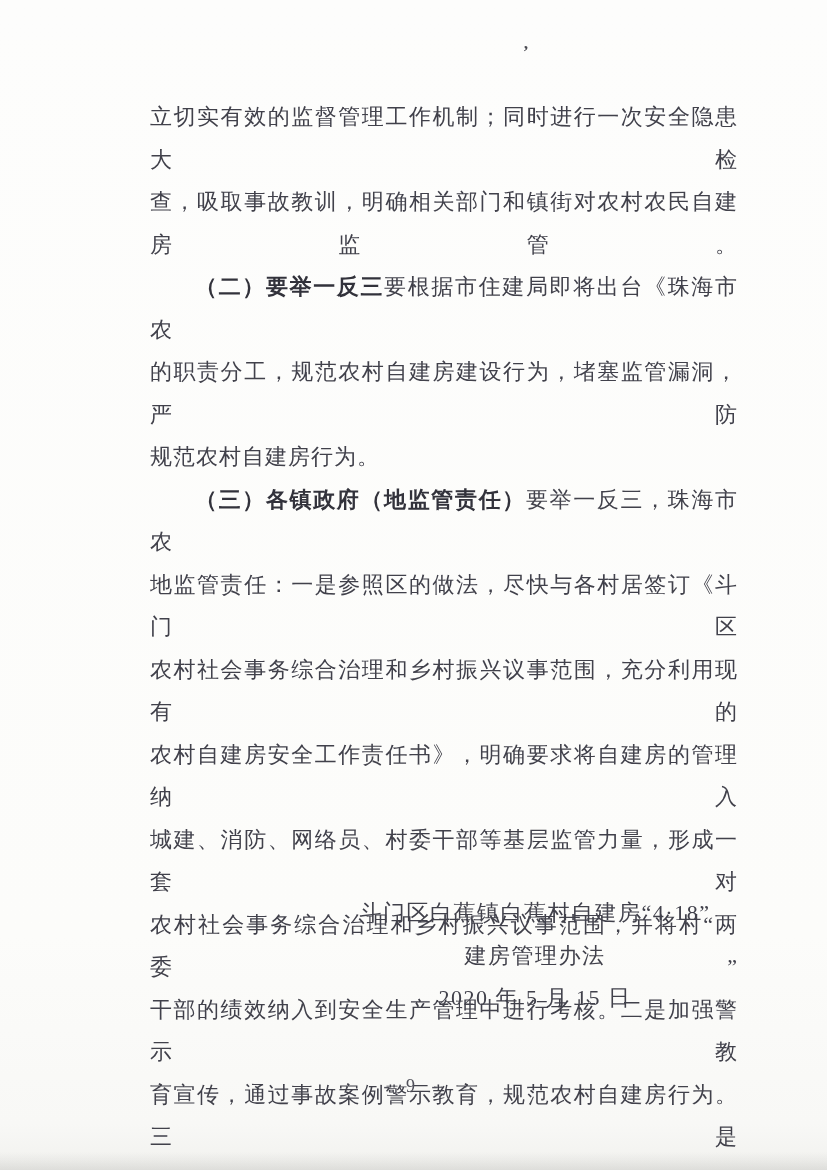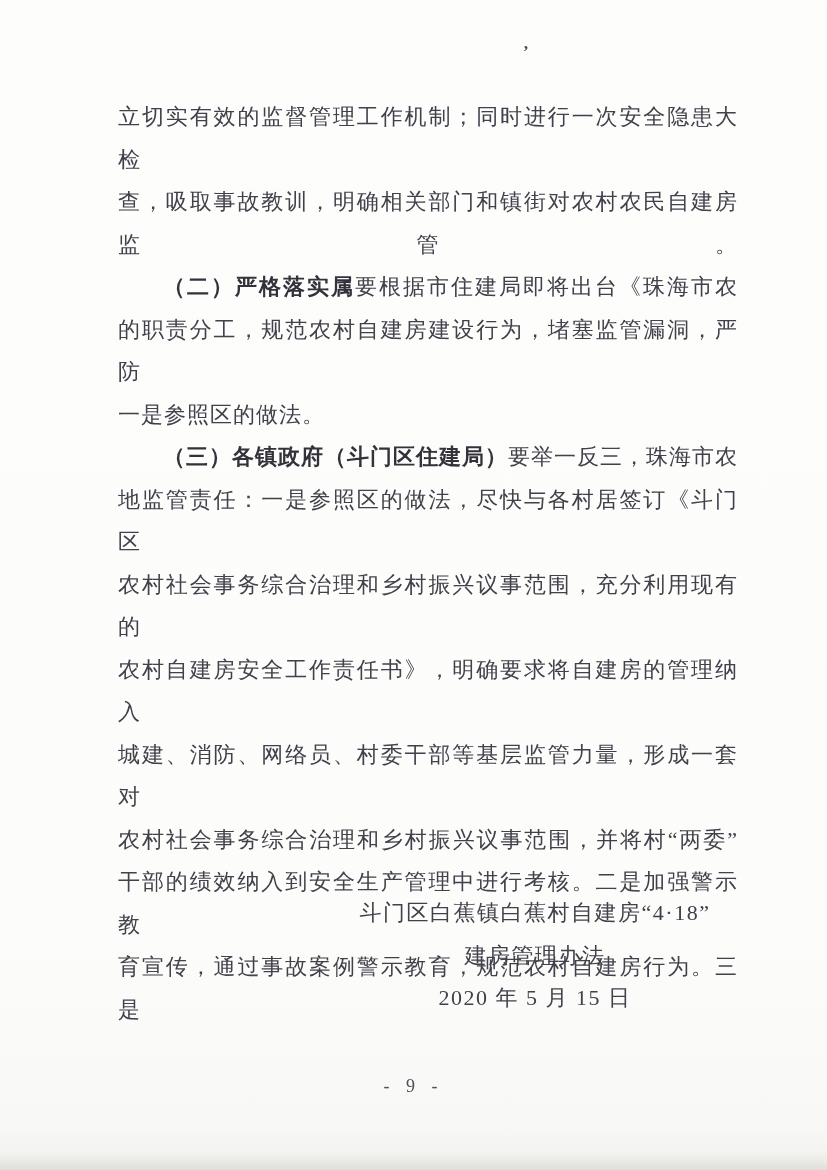--- a/index.html
+++ b/index.html
@@ -22,20 +22,21 @@
     left: 118px;
     top: 96px;
     width: 620px;
     font-size: 22px;
     line-height: 42.5px;
     letter-spacing: 1px;
   }
   .line {
     text-align: justify;
     text-align-last: justify;
+    margin-left: 32px;
   }
   .line.partial {
     text-align-last: left;
   }
   .line.indent {
     text-indent: 45px;
   }
   .seg { font-weight: normal; }
   .seg.bold {
     font-weight: bold;
@@ -82,24 +83,24 @@
 </head>
 <body>
 
 <div class="paper">
 
   <span class="stray-mark">’</span>
 
   <main class="doc-body" id="body-lines">
       <div class="line"><span class="seg">立切实有效的监督管理工作机制；同时进行一次安全隐患大检</span></div>
       <div class="line"><span class="seg">查，吸取事故教训，明确相关部门和镇街对农村农民自建房监管。</span></div>
-      <div class="line indent"><span class="seg bold">（二）严格落实属</span><span class="seg">要根据市住建局即将出台《珠海市农</span></div>
+      <div class="line indent"><span class="seg bold">（二）要举一反三</span><span class="seg">要根据市住建局即将出台《珠海市农</span></div>
       <div class="line"><span class="seg">的职责分工，规范农村自建房建设行为，堵塞监管漏洞，严防</span></div>
-      <div class="line partial"><span class="seg">一是参照区的做法。</span></div>
-      <div class="line indent"><span class="seg bold">（三）各镇政府（斗门区住建局）</span><span class="seg">要举一反三，珠海市农</span></div>
+      <div class="line partial"><span class="seg">规范农村自建房行为。</span></div>
+      <div class="line indent"><span class="seg bold">（三）各镇政府（地监管责任）</span><span class="seg">要举一反三，珠海市农</span></div>
       <div class="line"><span class="seg">地监管责任：一是参照区的做法，尽快与各村居签订《斗门区</span></div>
       <div class="line"><span class="seg">农村社会事务综合治理和乡村振兴议事范围，充分利用现有的</span></div>
       <div class="line"><span class="seg">农村自建房安全工作责任书》，明确要求将自建房的管理纳入</span></div>
       <div class="line"><span class="seg">城建、消防、网络员、村委干部等基层监管力量，形成一套对</span></div>
       <div class="line"><span class="seg">农村社会事务综合治理和乡村振兴议事范围，并将村“两委”</span></div>
       <div class="line"><span class="seg">干部的绩效纳入到安全生产管理中进行考核。二是加强警示教</span></div>
       <div class="line"><span class="seg">育宣传，通过事故案例警示教育，规范农村自建房行为。三是</span></div>
     </main>
 
   <div class="signature">

